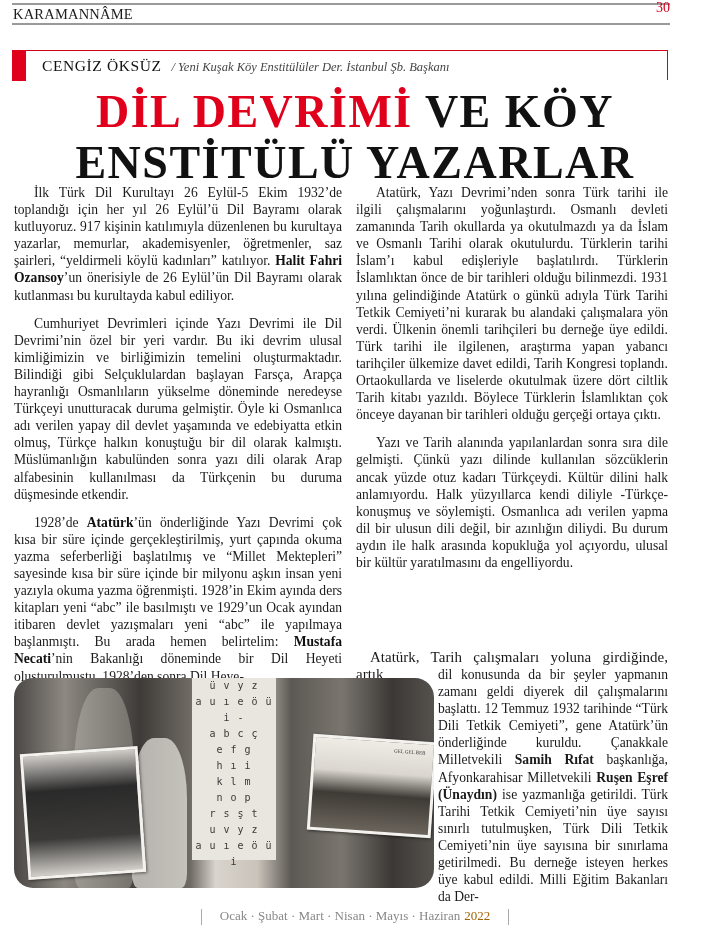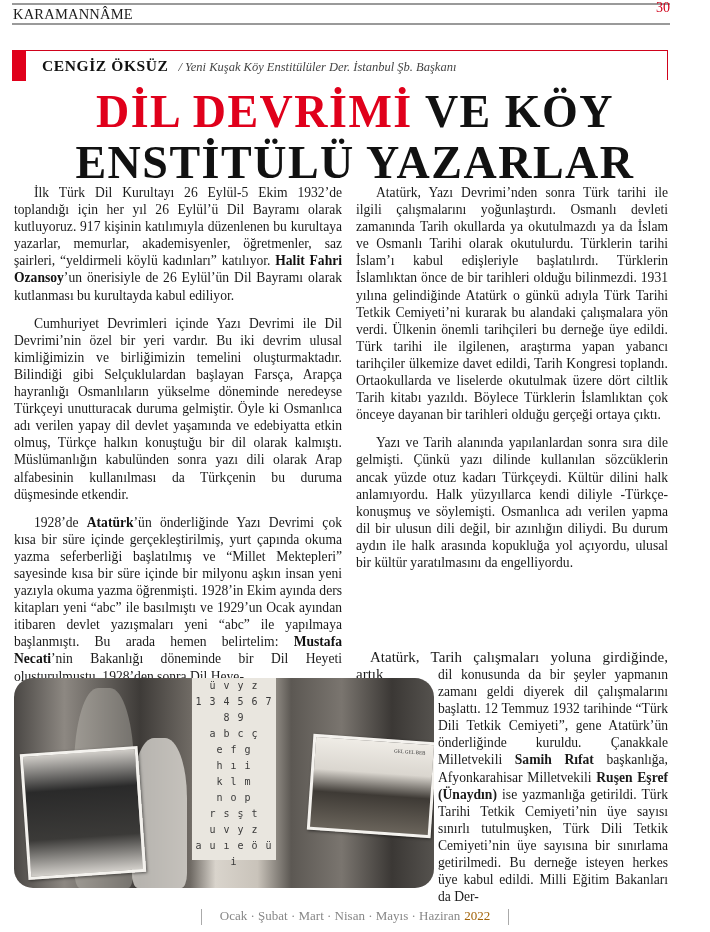--- a/index.html
+++ b/index.html
@@ -8,21 +8,21 @@
   .top-rule { position:absolute; left:12px; width:658px; height:1px; background:#9a9a9a; }
   .top-rule.a { top:3px; height:2px; }
   .top-rule.b { top:23px; height:2px; }
   .mag-name { position:absolute; left:13px; top:6px; font-size:14.5px; letter-spacing:0.2px; color:#1c1c1c; }
   .page-num { position:absolute; right:40px; top:0; font-size:14px; color:#d0021b; }
 
   .author-box { position:absolute; left:12px; top:50px; width:656px; height:30px;
                 border-top:1.5px solid #d0021b; border-right:1.5px solid #d0021b; box-sizing:border-box; }
   .author-red { position:absolute; left:12px; top:50px; width:14px; height:31px; background:#e0001b; }
   .author-line { position:absolute; left:42px; top:57px; font-size:15.5px; white-space:nowrap; }
-  .author-name { font-weight:bold; letter-spacing:0.6px; color:#111; }
+  .author-name { font-weight:normal; letter-spacing:0.6px; color:#111; }
   .author-role { font-style:italic; font-size:12.5px; color:#444; margin-left:6px; }
 
   .title { position:absolute; left:0; width:710px; text-align:center; font-weight:bold;
            font-size:46px; line-height:50px; letter-spacing:1.5px; color:#111; white-space:nowrap; }
   .title.l1 { top:87px; }
   .title.l2 { top:138px; }
   .title .red { color:#e0001b; }
 
   .col { position:absolute; font-size:13.6px; line-height:17.1px; text-align:justify; color:#1a1a1a; }
   .col p { margin:0 0 11px 0; text-indent:20px; }
@@ -77,21 +77,21 @@
 </div>
 
 <div class="wrap-first">Atatürk, Tarih çalışmaları yoluna girdiğinde, artık</div>
 <div class="wrap-part"><span>dil konusunda da bir şeyler yapmanın zamanı geldi diyerek dil çalışmalarını başlattı. 12 Temmuz 1932 tarihinde “Türk Dili Tetkik Cemiyeti”, gene Atatürk’ün önderliğinde kuruldu. Çanakkale Milletvekili </span><b>Samih Rıfat</b><span> başkanlığa, Afyonkarahisar Milletvekili </span><b>Ruşen Eşref (Ünaydın)</b><span> ise yazmanlığa getirildi. Türk Tarihi Tetkik Cemiyeti’nin üye sayısı sınırlı tutulmuşken, Türk Dili Tetkik Cemiyeti’nin üye sayısına bir sınırlama getirilmedi. Bu derneğe isteyen herkes üye kabul edildi. Milli Eğitim Bakanları da Der-</span></div>
 
 <div class="photo">
   <div class="figure" style="left:60px;top:10px;width:60px;height:200px;background:rgba(210,205,198,.35);"></div>
   <div class="figure" style="left:118px;top:60px;width:55px;height:150px;background:rgba(235,232,226,.7);"></div>
   <div class="poster">
     <span>ü v y z</span>
-    <span>1 3 4 5 6 7 8 9</span>
+    <span>a u ı e ö ü i -</span>
     <span>a b c ç</span>
     <span>e f g</span>
     <span>h ı i</span>
     <span>k l m</span>
     <span>n o p</span>
     <span>r s ş t</span>
     <span>u v y z</span>
     <span>a u ı e ö ü i</span>
   </div>
   <div class="inset-left"></div>

